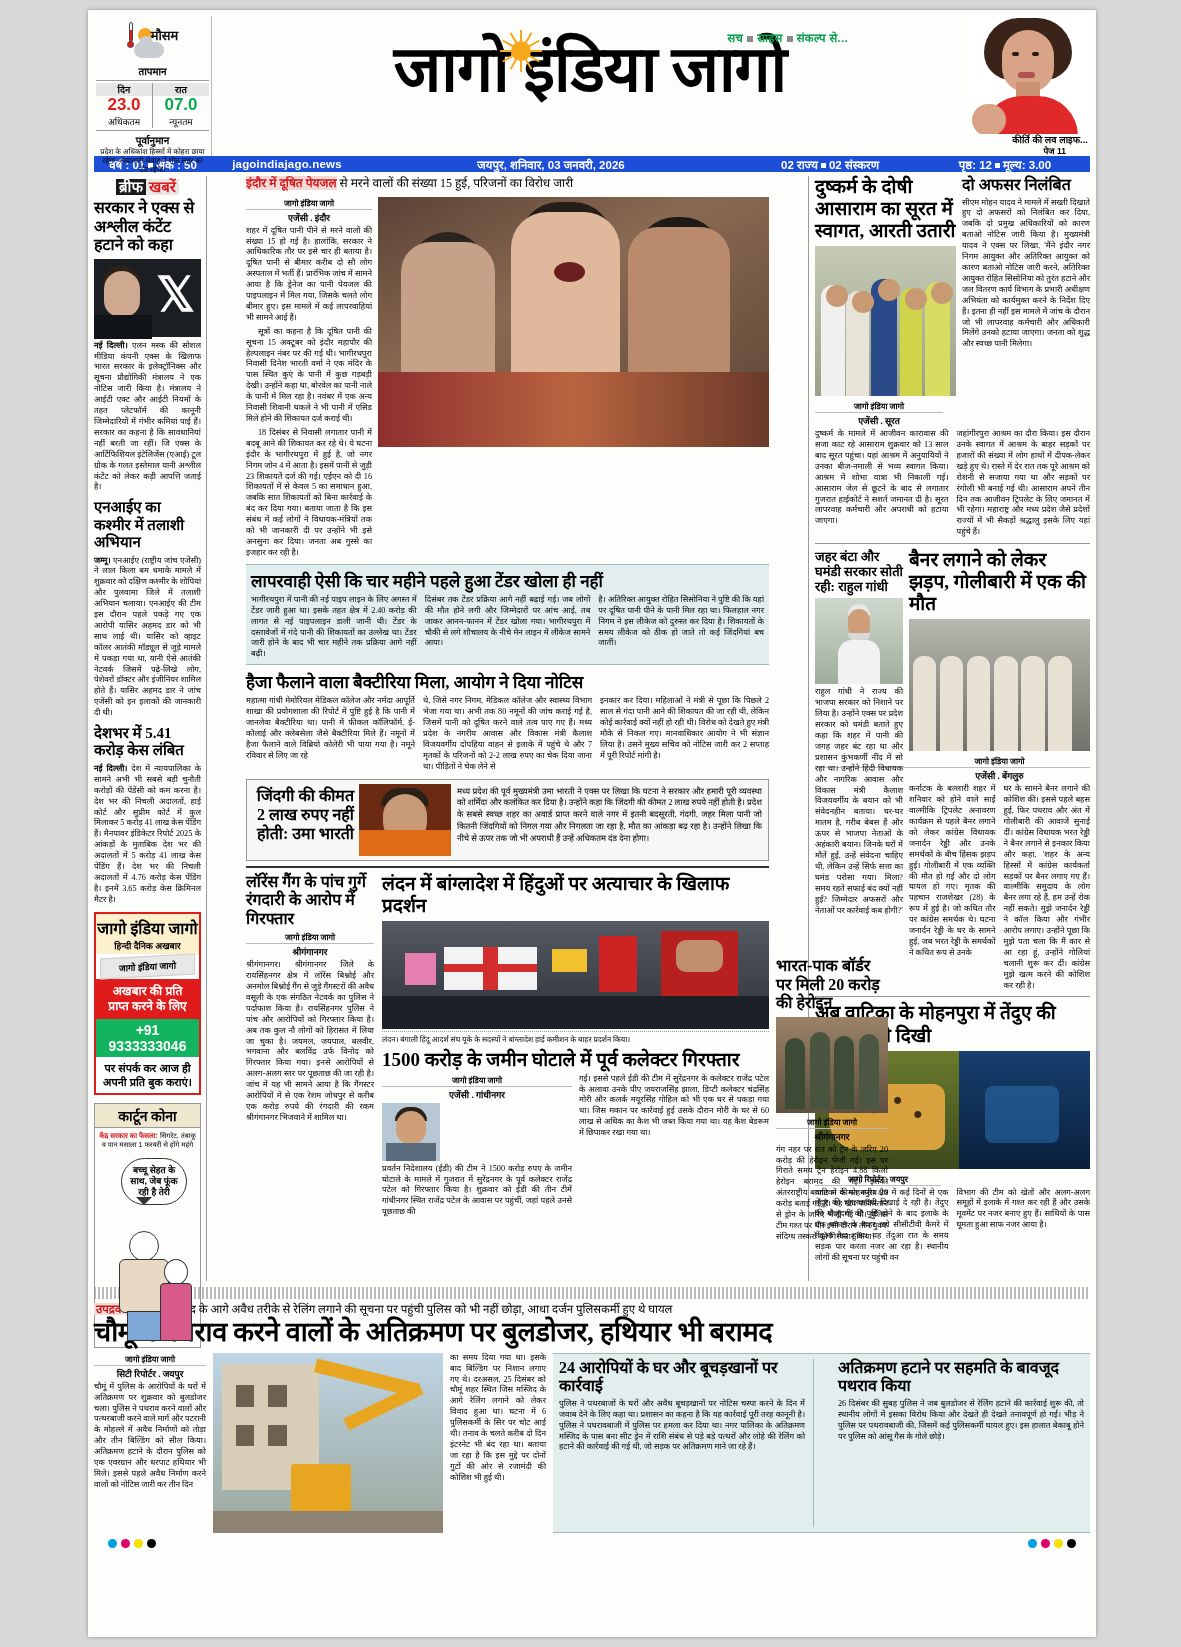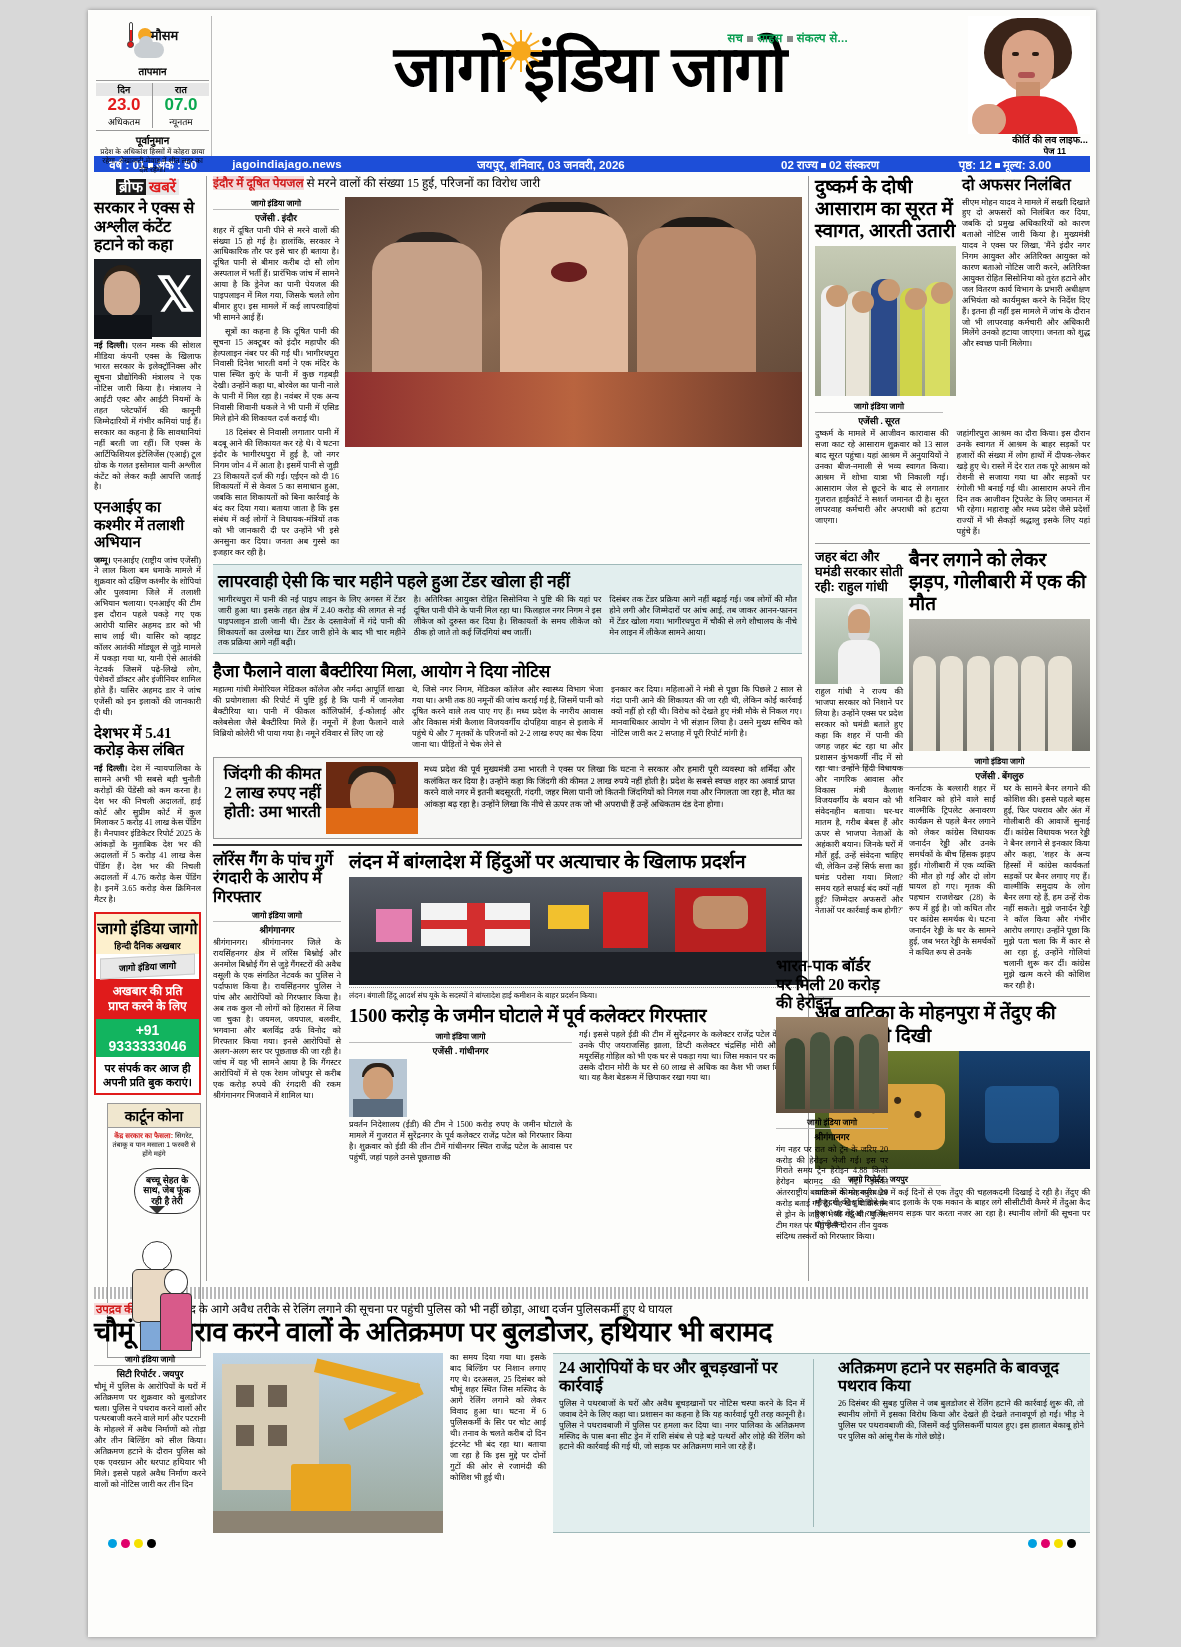--- a/index.html
+++ b/index.html
@@ -65,21 +65,21 @@
   .greenbar { background:#1d4ed8; color:#fff; height:16px; display:flex; align-items:center;
      font-size:11.5px; font-weight:bold; }
   .gb-l { width:118px; text-align:center; }
   .gb-site { width:150px; text-align:center; letter-spacing:.2px;}
   .gb-c { flex:1; text-align:center; }
   .gb-r { width:180px; text-align:center; }
   .gb-rr { width:170px; text-align:center; }
   .gb-sq { display:inline-block;width:5px;height:5px;background:#fff;vertical-align:middle;margin:0 3px;}
 
   
-  .body-grid { display:flex; margin-top:4px; height:1105px;}
+  .body-grid { display:flex; margin-top:4px; height:1105px;gap:33px;}
   .col-left { width:113px; border-right:1px solid #999; padding-right:5px;}
   .col-mid { flex:1; padding:0 6px; }
   .col-right { width:282px; border-left:1px solid #999; padding-left:6px;}
 
   .brief-hd { text-align:center; margin-bottom:3px; }
   .brief-hd span { font-size:15px; font-weight:bold; font-family:"Liberation Serif",serif;}
   .brief-hd .b1 { background:#1a1a1a; color:#fff; padding:0 3px;}
   .brief-hd .b2 { color:#e01b1b; background:#e8e8e8; padding:0 3px;}
   .side-h { font-size:16px; font-weight:bold; line-height:1.16; font-family:"Liberation Serif",serif; margin-bottom:4px;}
   .side-h2 { font-size:15px; font-weight:bold; line-height:1.16; font-family:"Liberation Serif",serif; margin:6px 0 4px;}
@@ -94,21 +94,21 @@
 
   .adbox { border:2px solid #e01b1b; margin-top:6px; background:#fff; }
   .ad-logo { background:#fdf0cd; text-align:center; padding:3px 0 2px;}
   .ad-logo .t1 { font-size:16px; font-weight:bold; font-family:"Liberation Serif",serif;}
   .ad-logo .t2 { font-size:9px; font-weight:bold;}
   .ad-paper { background:#e8e8e8; text-align:center; font-size:9px; font-weight:bold; padding:3px 0; transform:skewY(-3deg); margin:2px 4px; border:1px solid #ccc;}
   .ad-red { background:#e01b1b; color:#fff; text-align:center; font-size:12px; font-weight:bold; padding:5px 2px; line-height:1.25;}
   .ad-green { background:#12b45f; color:#fff; text-align:center; font-size:14px; font-weight:bold; padding:3px 0;}
   .ad-foot { text-align:center; font-size:11px; font-weight:bold; padding:4px 3px; line-height:1.3;}
 
-  .cartoon { border:1px solid #999; margin-top:8px;margin-left:13px; }
+  .cartoon { border:1px solid #999; margin-top:8px; }
   .cartoon-hd { background:#f0e7cf; text-align:center; font-size:14px; font-weight:bold; font-family:"Liberation Serif",serif; padding:2px 0; border-bottom:1px solid #999;}
   .cartoon-sub { font-size:7px; text-align:center; line-height:1.3; padding:3px 2px; }
   .cartoon-sub .rd { color:#d01b1b; font-weight:bold;}
   .cartoon-art { position:relative; height:195px; }
   .bubble { position:absolute; left:26px; top:6px; width:66px; background:#fff; border:1.5px solid #333; border-radius:30px; text-align:center; font-size:9px; font-weight:bold; padding:6px 2px; line-height:1.2;}
   .bubble:after{content:"";position:absolute;left:14px;bottom:-9px;width:0;height:0;border:8px solid transparent;border-top-color:#333;}
   .c-man { position:absolute; left:14px; bottom:4px; width:72px; height:112px;}
   .cm-head{position:absolute;left:20px;top:0;width:30px;height:30px;border:1.5px solid #333;border-radius:50%;background:#fff;}
   .cm-body{position:absolute;left:10px;top:28px;width:50px;height:54px;border:1.5px solid #333;background:#e9d9c4;border-radius:6px;}
   .cm-leg{position:absolute;left:18px;top:80px;width:34px;height:30px;border:1.5px solid #333;background:#7fa8d8;}
@@ -404,22 +404,22 @@
           <div class="lp-f3h"></div>
             <div class="lp-f3"></div>
           <div class="lp-sari"></div>
         </div>
       </div>
 
       <div class="tint-strip">
         <div class="strip-h">लापरवाही ऐसी कि चार महीने पहले हुआ टेंडर खोला ही नहीं</div>
         <div class="cols3">
           <div class="body-txt">भागीरथपुरा में पानी की नई पाइप लाइन के लिए अगस्त में टेंडर जारी हुआ था। इसके तहत क्षेत्र में 2.40 करोड़ की लागत से नई पाइपलाइन डाली जानी थी। टेंडर के दस्तावेजों में गंदे पानी की शिकायतों का उल्लेख था। टेंडर जारी होने के बाद भी चार महीने तक प्रक्रिया आगे नहीं बढ़ी।</div>
+          <div class="body-txt">दिसंबर तक टेंडर प्रक्रिया आगे नहीं बढ़ाई गई। जब लोगों की मौत होने लगी और जिम्मेदारों पर आंच आई, तब जाकर आनन-फानन में टेंडर खोला गया। भागीरथपुरा में चौकी से लगे शौचालय के नीचे मेन लाइन में लीकेज सामने आया।</div>
           <div class="body-txt">है। अतिरिक्त आयुक्त रोहित सिसोनिया ने पुष्टि की कि यहां पर दूषित पानी पीने के पानी मिल रहा था। फिलहाल नगर निगम ने इस लीकेज को दुरुस्त कर दिया है। शिकायतों के समय लीकेज को ठीक हो जाते तो कई जिंदगियां बच जातीं।</div>
-          <div class="body-txt">दिसंबर तक टेंडर प्रक्रिया आगे नहीं बढ़ाई गई। जब लोगों की मौत होने लगी और जिम्मेदारों पर आंच आई, तब जाकर आनन-फानन में टेंडर खोला गया। भागीरथपुरा में चौकी से लगे शौचालय के नीचे मेन लाइन में लीकेज सामने आया।</div>
         </div>
       </div>
 
       <div style="margin-top:5px">
         <div class="strip-h">हैजा फैलाने वाला बैक्टीरिया मिला, आयोग ने दिया नोटिस</div>
         <div class="cols3">
           <div class="body-txt">महात्मा गांधी मेमोरियल मेडिकल कॉलेज और नर्मदा आपूर्ति शाखा की प्रयोगशाला की रिपोर्ट में पुष्टि हुई है कि पानी में जानलेवा बैक्टीरिया था। पानी में फीकल कॉलिफॉर्म, ई-कोलाई और क्लेबसेला जैसे बैक्टीरिया मिले हैं। नमूनों में हैजा फैलाने वाले विब्रियो कोलेरी भी पाया गया है। नमूने रविवार से लिए जा रहे</div>
           <div class="body-txt">थे, जिसे नगर निगम, मेडिकल कॉलेज और स्वास्थ्य विभाग भेजा गया था। अभी तक 80 नमूनों की जांच कराई गई है, जिसमें पानी को दूषित करने वाले तत्व पाए गए हैं। मध्य प्रदेश के नगरीय आवास और विकास मंत्री कैलाश विजयवर्गीय दोपहिया वाहन से इलाके में पहुंचे थे और 7 मृतकों के परिजनों को 2-2 लाख रुपए का चेक दिया जाना था। पीड़ितों ने चेक लेने से</div>
           <div class="body-txt">इनकार कर दिया। महिलाओं ने मंत्री से पूछा कि पिछले 2 साल से गंदा पानी आने की शिकायत की जा रही थी, लेकिन कोई कार्रवाई क्यों नहीं हो रही थी। विरोध को देखते हुए मंत्री मौके से निकल गए। मानवाधिकार आयोग ने भी संज्ञान लिया है। उसने मुख्य सचिव को नोटिस जारी कर 2 सप्ताह में पूरी रिपोर्ट मांगी है।</div>
         </div>
@@ -552,20 +552,21 @@
             <div class="lp-cat"></div>
               <div class="lp-spots"></div>
           </div>
           <div class="lp-b">
             <div class="lp-night"></div>
           </div>
         </div>
         <div class="credit" style="margin-top:4px;width:126px">जागो रिपोर्टर . जयपुर</div>
         <div class="cols3" style="margin-top:2px">
           <div class="body-txt">वाटिका के मोहनपुरा क्षेत्र में कई दिनों से एक तेंदुए की चहलकदमी दिखाई दे रही है। तेंदुए की मौजूदगी की पुष्टि होने के बाद इलाके के एक मकान के बाहर लगे सीसीटीवी कैमरे में तेंदुआ कैद हुआ। यह तेंदुआ रात के समय सड़क पार करता नजर आ रहा है। स्थानीय लोगों की सूचना पर पहुंची वन</div>
+          <div class="body-txt">विभाग की टीम को खेतों और अलग-अलग समूहों में इलाके में गश्त कर रही हैं और उसके मूवमेंट पर नजर बनाए हुए हैं। साथियों के पास घूमता हुआ साफ नजर आया है।</div>
         </div>
       </div>
     </div>
   </div>
 
   <div style="position:absolute;left:688px;top:947px;width:112px">
     <div class="sec-h">भारत-पाक बॉर्डर पर मिली 20 करोड़ की हेरोइन</div>
     <div class="border-ph" style="margin-top:4px;height:96px">
       <div class="bp-g"></div>
         <div class="bp-m1"></div>

